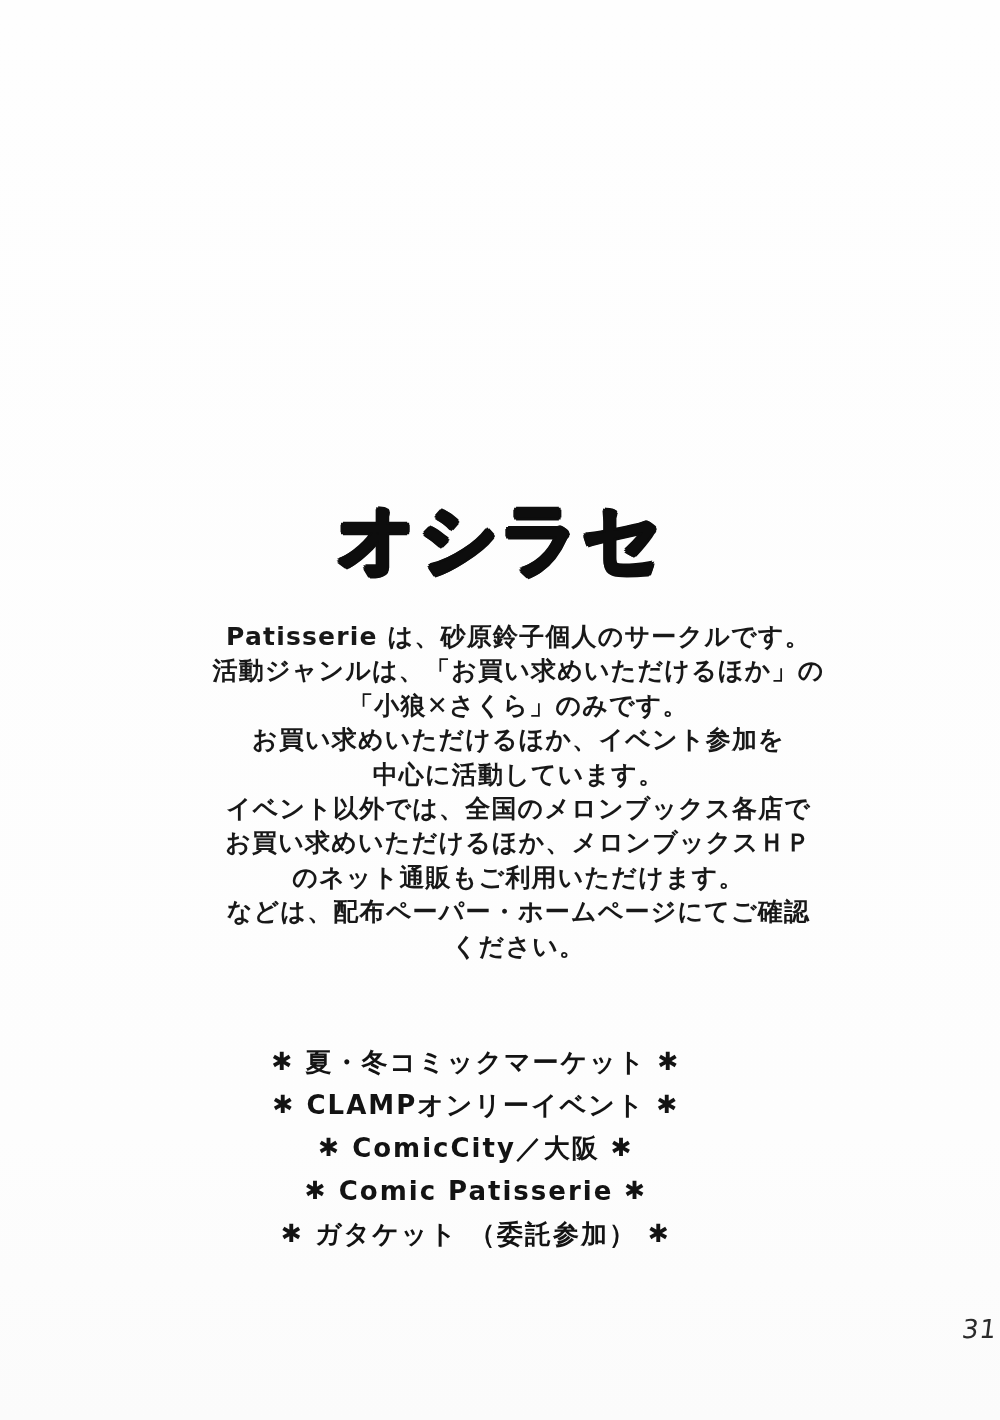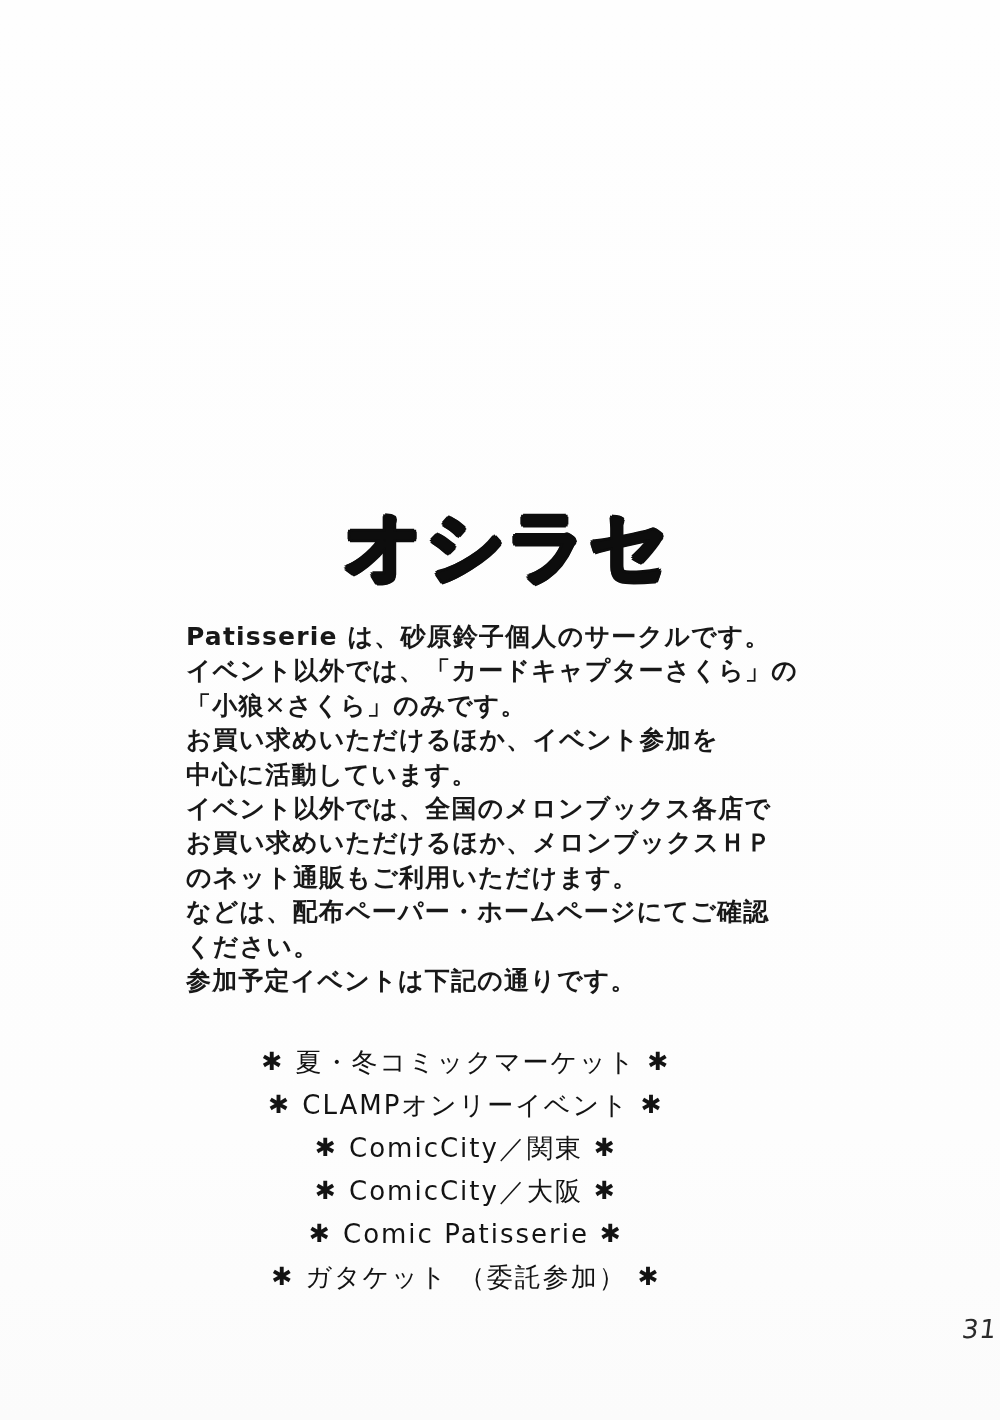--- a/index.html
+++ b/index.html
@@ -20,21 +20,21 @@
     width: 1000px;
     height: 1420px;
     background: linear-gradient(180deg, #fefefe 0%, #fdfdfd 80%, #fbfbfb 100%);
     color: #161616;
   }
   
   .title {
     position: absolute;
     left: 336px;
     top: 496px;
-    margin: 8px;
+    margin: 1px;
     font-size: 78px;
     line-height: 1.1;
     font-weight: 900;
     letter-spacing: 2px;
     color: #0d0d0d;
     text-shadow:
       2.6px 0 0 currentColor, -2.6px 0 0 currentColor,
       0 2.6px 0 currentColor, 0 -2.6px 0 currentColor,
       1.9px 1.9px 0 currentColor, -1.9px 1.9px 0 currentColor,
       1.9px -1.9px 0 currentColor, -1.9px -1.9px 0 currentColor;
@@ -44,30 +44,30 @@
     position: absolute;
     left: 186px;
     top: 620px;
     width: 665px;
     font-size: 25px;
     line-height: 34.4px;
     letter-spacing: 1.2px;
     font-weight: 600;
     color: #181818;
   }
-  .bl { white-space: nowrap; }
+  .bl { white-space: nowrap; text-align: center; }
   
   .events {
     position: absolute;
-    left: 116px;
+    left: 126px;
     top: 1041px;
     width: 700px;
     text-align: center;
     font-size: 26px;
-    font-weight: 400;
+    font-weight: 700;
     color: #131313;
     letter-spacing: 2px;
   }
   .event {
     line-height: 42px;
     white-space: nowrap;
   }
   .mark {
     display: inline-block;
     margin: 0 11px;
@@ -88,41 +88,37 @@
 </style>
 </head>
 <body>
 
 <div class="page">
 
   <h1 class="title">オシラセ</h1>
 
   <div class="body-text">
     <div class="bl">Patisserie は、砂原鈴子個人のサークルです。</div>
-    <div class="bl">イベント以外では、「カードキャプターさくら」の</div>
+    <div class="bl">活動ジャンルは、「お買い求めいただけるほか」の</div>
     <div class="bl">「小狼✕さくら」のみです。</div>
     <div class="bl">お買い求めいただけるほか、イベント参加を</div>
     <div class="bl">中心に活動しています。</div>
     <div class="bl">イベント以外では、全国のメロンブックス各店で</div>
     <div class="bl">お買い求めいただけるほか、メロンブックスＨＰ</div>
     <div class="bl">のネット通販もご利用いただけます。</div>
     <div class="bl">などは、配布ペーパー・ホームページにてご確認</div>
     <div class="bl">ください。</div>
-    <div class="bl">参加予定イベントは下記の通りです。</div>
   </div>
 
   <div class="events">
     <div class="event">
       <span class="mark">✱</span><span>夏・冬コミックマーケット</span><span class="mark">✱</span>
     </div>
     <div class="event">
       <span class="mark">✱</span><span>CLAMPオンリーイベント</span><span class="mark">✱</span>
-    </div>
-    <div class="event">
-      <span class="mark">✱</span><span>ComicCity／関東</span><span class="mark">✱</span>
     </div>
     <div class="event">
       <span class="mark">✱</span><span>ComicCity／大阪</span><span class="mark">✱</span>
     </div>
     <div class="event">
       <span class="mark">✱</span><span>Comic Patisserie</span><span class="mark">✱</span>
     </div>
     <div class="event">
       <span class="mark">✱</span><span>ガタケット （委託参加）</span><span class="mark">✱</span>
     </div>

